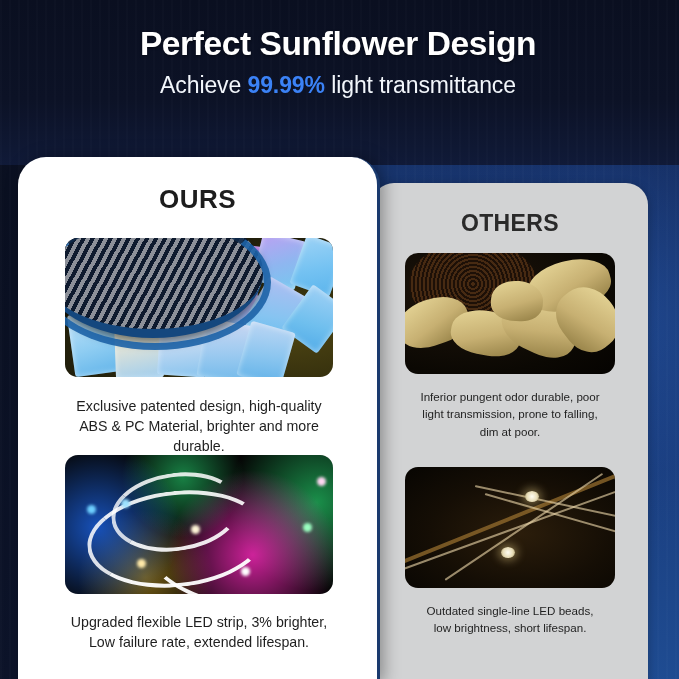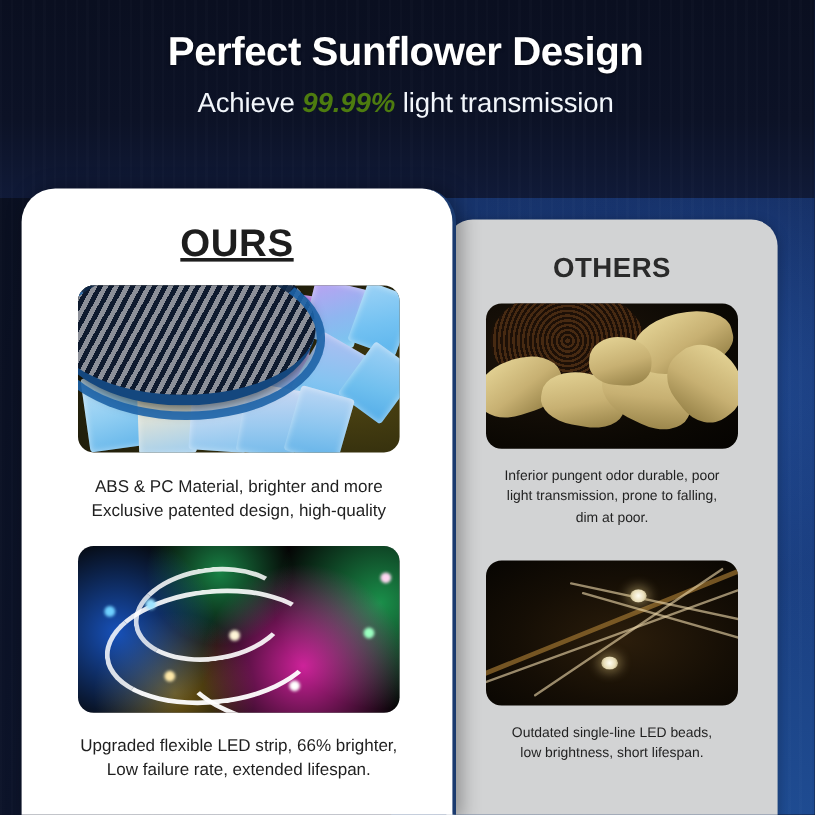--- a/index.html
+++ b/index.html
@@ -43,21 +43,21 @@
   }
   #title {
     font-size:33.5px; font-weight:bold; color:#ffffff;
     letter-spacing:-0.4px; line-height:1.12;
     text-shadow:0 1px 3px rgba(0,0,0,.5);
   }
   #subtitle {
     margin-top:9px; font-size:23px; color:#f2f6fb; font-weight:500;
     letter-spacing:-0.1px;
   }
-  #subtitle .pct { color:#4d7c0f; font-weight:bold;font-style:italic; }
+  #subtitle .pct { color:#3b82f6; font-weight:bold; }
   #tagline {
     margin-top:9px; font-size:14.6px; color:#eef3f9; font-weight:500;
     letter-spacing:-0.05px;
   }
 
   
   #others-card {
     position:absolute; left:372px; top:183px; width:276px; height:500px;
     background:#d2d3d4; border-radius:22px 22px 0 0;
     z-index:1;
@@ -67,21 +67,21 @@
     position:absolute; left:18px; top:157px; width:362px; height:526px;
     background:#ffffff; border-radius:28px 28px 0 0;
     border-right:3px solid #1a3a6e;
     z-index:2;
     box-shadow:4px 0 16px rgba(0,0,0,.34);
   }
 
   .panel-head {
     text-align:center; font-weight:bold; color:#1d1d1d;
   }
-  #ours-title { font-size:32px; padding-top:27px; letter-spacing:.5px;text-decoration:underline; }
+  #ours-title { font-size:26px; padding-top:27px; letter-spacing:.5px; }
   #others-title { font-size:23px; padding-top:27px; letter-spacing:.4px; color:#2a2a2a; }
 
   .thumb { border-radius:13px; overflow:hidden; position:relative; }
   .caption {
     text-align:center; color:#1f1f1f; line-height:1.42;
   }
   .ours-cap { font-size:14.2px; margin-top:11px; padding:0 14px; }
   .others-cap { font-size:11.6px; margin-top:9px; padding:0 12px; line-height:1.5; }
 
   
@@ -172,21 +172,21 @@
   <div class="left-wash"></div>
   <div class="right-wash"></div>
   <div class="glow"></div>
   <div class="top-dark"></div>
   <div class="streaks"></div>
 </div>
 
 <div id="header">
   <div id="title">Perfect Sunflower Design</div>
   <div id="subtitle">
-    <span>Achieve </span><span class="pct">99.99%</span><span> light transmission</span>
+    <span>Achieve </span><span class="pct">99.99%</span><span> light transmittance</span>
   </div>
 </div>
 
 <div id="others-card">
   <div class="panel-head" id="others-title">OTHERS</div>
 
   <div class="thumb" id="others-img-1">
     <div class="seed"></div>
     <div class="ypetal" style="left:-8px;  top:46px;  width:72px; height:46px; transform:rotate(-18deg);"></div>
     <div class="ypetal" style="left:46px;  top:58px;  width:70px; height:44px; transform:rotate(10deg);"></div>
@@ -228,34 +228,35 @@
     <div class="petal" style="left:228px; top:54px;  width:44px; height:54px; background:linear-gradient(160deg,#9fd0f5 0%,#6fbfee 60%,#52ace8 100%); transform:rotate(36deg);"></div>
     <div class="petal" style="left:6px;   top:74px;  width:50px; height:62px; background:linear-gradient(170deg,#bfe2f8 0%,#8fcdf2 55%,#63b5ea 100%); transform:rotate(-8deg);"></div>
     <div class="petal" style="left:50px;  top:80px;  width:48px; height:60px; background:linear-gradient(170deg,#f0ecc8 0%,#d8e0da 50%,#9fcdee 100%); transform:rotate(-2deg);"></div>
     <div class="petal" style="left:94px;  top:78px;  width:48px; height:60px; background:linear-gradient(170deg,#e4e7f2 0%,#b9d6f2 55%,#86c3ee 100%); transform:rotate(4deg);"></div>
     <div class="petal" style="left:136px; top:84px;  width:48px; height:58px; background:linear-gradient(170deg,#cfd9f3 0%,#9ccaf0 55%,#6fb9ea 100%); transform:rotate(10deg);"></div>
     <div class="petal" style="left:178px; top:88px;  width:46px; height:56px; background:linear-gradient(170deg,#bcd6f4 0%,#8ac5ef 55%,#5fb1e8 100%); transform:rotate(16deg);"></div>
     <div class="disc"></div>
     <div class="rim"></div>
   </div>
   <div class="caption ours-cap" style="position:absolute; left:10px; top:228px; width:342px;">
+    <div>Exclusive patented design, high-quality</div>
     <div>ABS &amp; PC Material, brighter and more</div>
-    <div>Exclusive patented design, high-quality</div>
+    <div>durable.</div>
   </div>
 
   <div class="thumb" id="ours-img-2">
     <div class="hue"></div>
     <div class="strip" style="left:46px;  top:18px;  width:130px; height:78px;  border-color:rgba(255,255,255,.85) transparent rgba(255,255,255,.9) rgba(255,255,255,.8); transform:rotate(-8deg);"></div>
     <div class="strip" style="left:22px;  top:36px;  width:180px; height:96px;  border-color:rgba(255,255,255,.9) transparent rgba(255,255,255,.95) rgba(255,255,255,.85); transform:rotate(-6deg);"></div>
     <div class="strip" style="left:80px;  top:44px;  width:210px; height:110px; border-color:transparent rgba(255,255,255,.9) rgba(255,255,255,.95) transparent; transform:rotate(6deg);"></div>
     <div class="bead" style="left:22px;  top:50px; background:#6fd0ff;"></div>
     <div class="bead" style="left:56px;  top:44px; background:#9ee3ff;"></div>
     <div class="bead" style="left:126px; top:70px; background:#fff6d8;"></div>
     <div class="bead" style="left:72px;  top:104px;background:#ffe9a8;"></div>
     <div class="bead" style="left:176px; top:112px;background:#ffffff;"></div>
     <div class="bead" style="left:238px; top:68px; background:#9affc0;"></div>
     <div class="bead" style="left:252px; top:22px; background:#ffd7f2;"></div>
   </div>
   <div class="caption ours-cap" style="position:absolute; left:10px; top:444px; width:342px;">
-    <div>Upgraded flexible LED strip, 66% brighter,</div>
+    <div>Upgraded flexible LED strip, 3% brighter,</div>
     <div>Low failure rate, extended lifespan.</div>
   </div>
 </div>
 
 </body></html>

